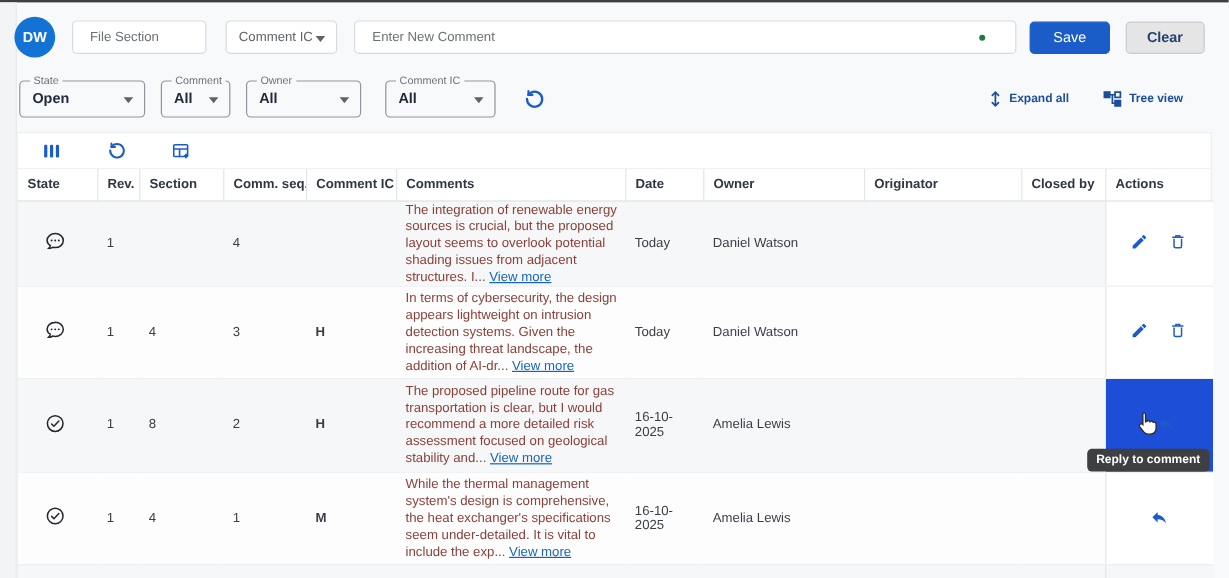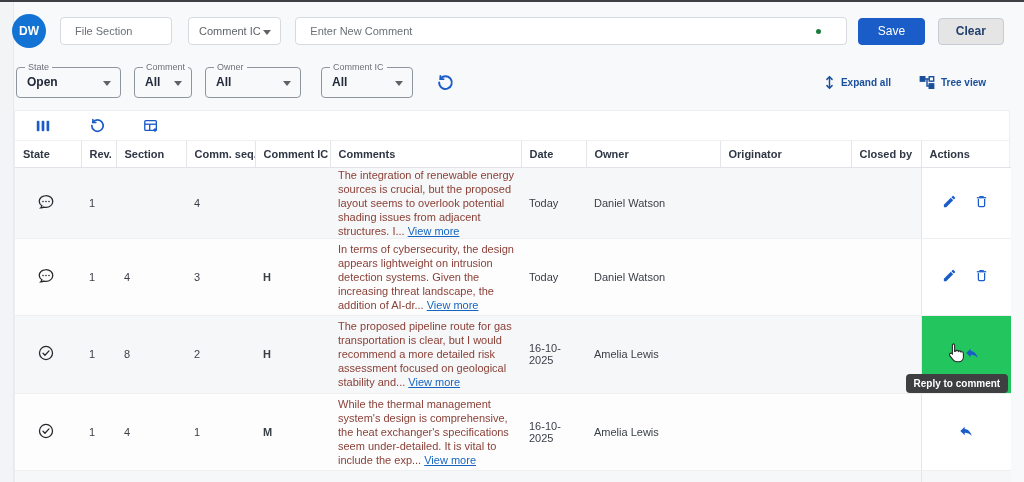--- a/index.html
+++ b/index.html
@@ -51,21 +51,21 @@
   .tool-icon { width:20px; height:20px; display:flex; align-items:center; justify-content:center; cursor:pointer; }
 
   table.grid { border-collapse:collapse; table-layout:fixed; width:994px; font-size:11px; }
   .grid th { height:26px; text-align:left; padding:0 4px 0 8px; font-size:11px; font-weight:bold; color:#2f3644;
              border-right:1px solid #e3e5e9; border-bottom:1px solid #e0e3e7; white-space:nowrap; overflow:hidden; }
   .grid th:last-child { border-right:none; }
   .grid td { padding:0 6px 0 8px; vertical-align:middle; color:#3a3f47; border-bottom:1px solid #eeeff1; }
   .grid tr.r-odd { background:#f6f7f8; }
   .grid tr.r-even { background:#fdfdfe; }
   .grid td.actions-cell { border-left:1px solid #e3e5e9; background:#fff; text-align:center; }
-  .grid tr.r-hover td.actions-cell { background:#22c55e; position:relative;padding-left:20px; }
+  .grid tr.r-hover td.actions-cell { background:#1d4ed8; position:relative;padding-left:20px; }
   .comment-text { color:#8b4138; line-height:14px; font-size:11px; }
   .view-more { color:#1565c0; text-decoration:underline; cursor:pointer; white-space:nowrap; }
   .owner-bold { font-weight:normal; color:#33363c; }
   .owner-normal { color:#44484f; }
   .ic-letter { color:#1f4e8c; font-weight:bold; }
   .date-cell { color:#4c5058; }
   .action-icons { display:flex; align-items:center; justify-content:center; gap:14px; }
   .icon-btn { width:18px; height:18px; cursor:pointer; display:inline-flex; }
   .footer-row td { height:17px; border-bottom:none; background:#f6f7f8; }
 

